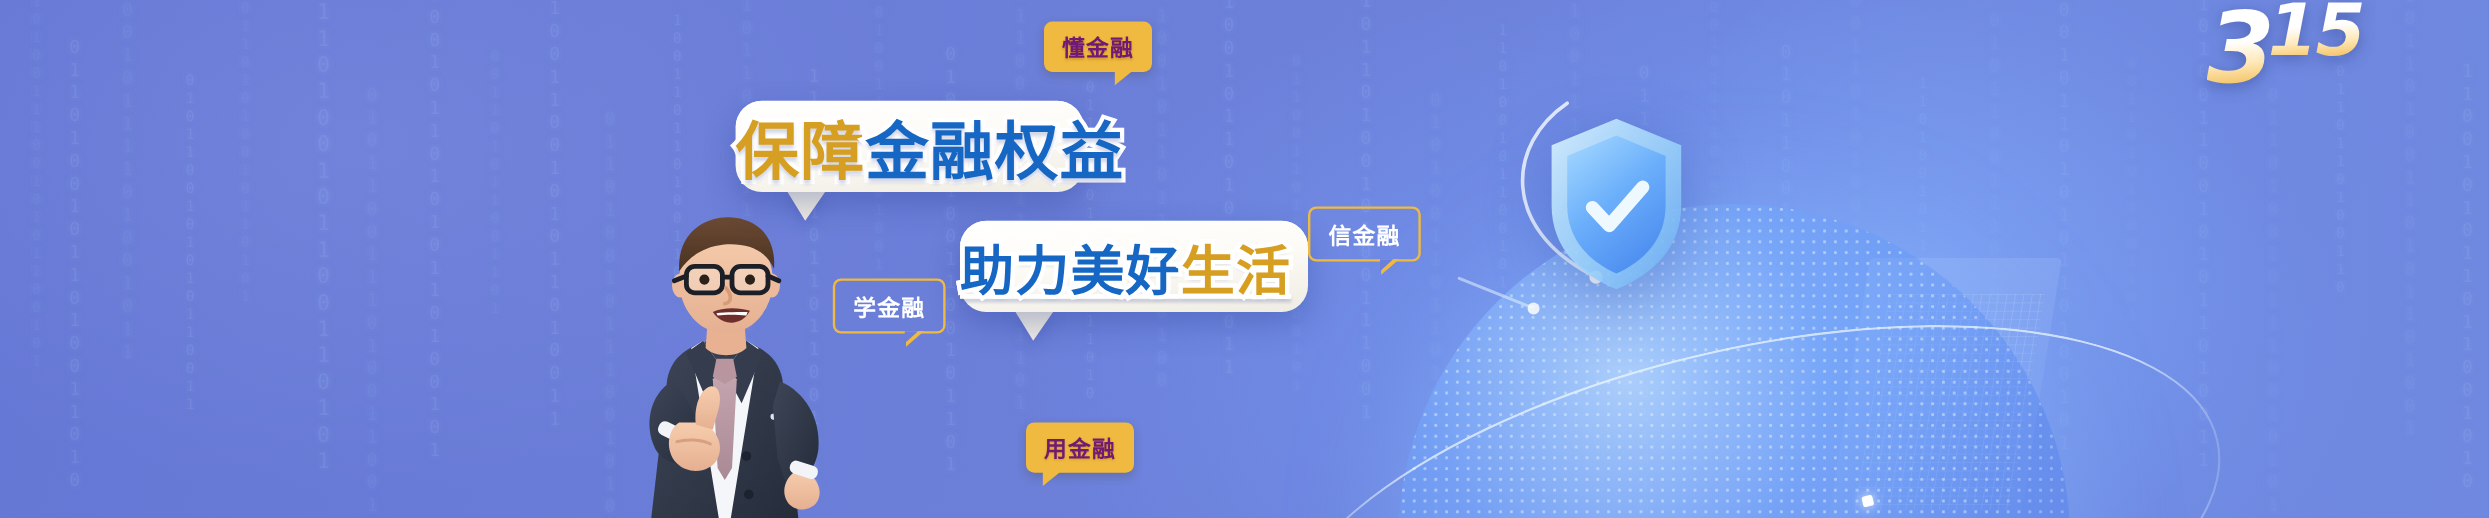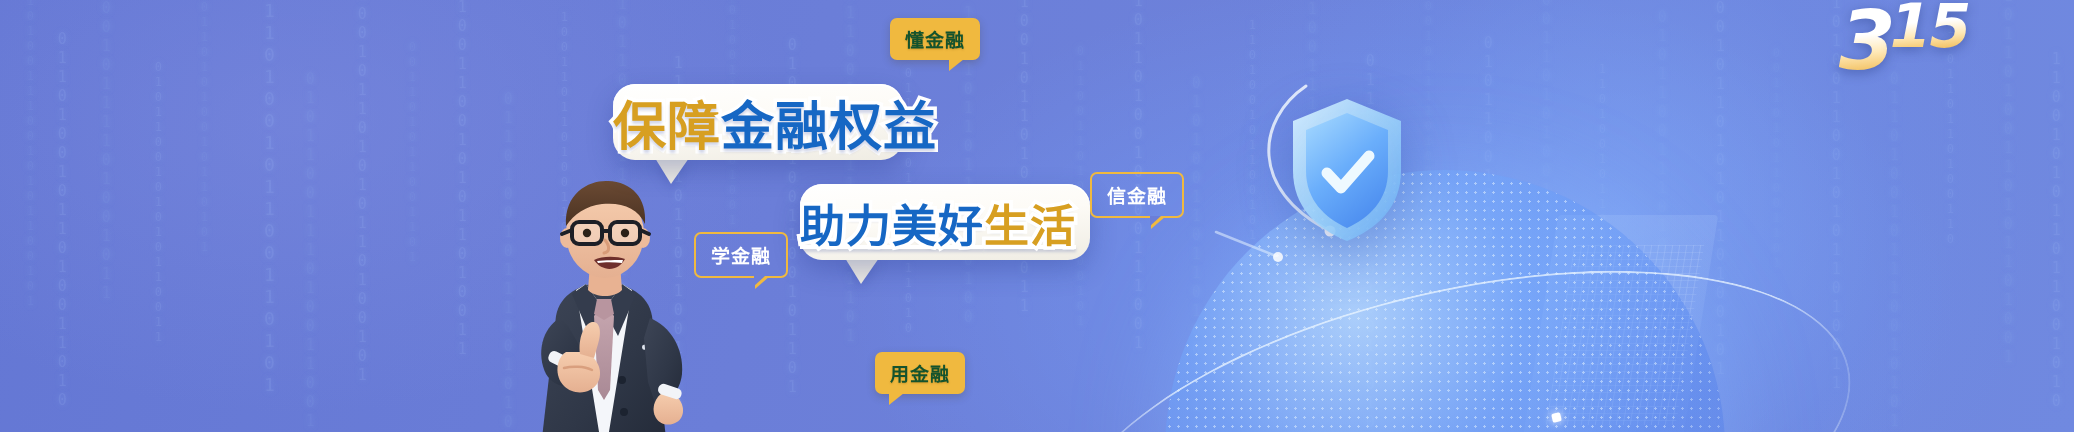--- a/index.html
+++ b/index.html
@@ -136,21 +136,21 @@
   #tail1{left:655px;top:158px;border-left:16px solid transparent;border-right:18px solid transparent;border-top:26px solid #efece3;filter:drop-shadow(0 5px 6px rgba(35,55,140,.22));}
   #tail2{left:845px;top:258px;border-left:16px solid transparent;border-right:18px solid transparent;border-top:26px solid #efece3;filter:drop-shadow(0 5px 6px rgba(35,55,140,.22));}
 
   
   .tag{
     position:absolute;white-space:nowrap;
     font-family:"DejaVu Sans","Liberation Sans",sans-serif;
     font-size:19px;font-weight:700;letter-spacing:1px;
     padding:7px 15px 8px;border-radius:7px;
   }
-  .tag.filled{background:#f0b93f;color:#14532d;text-shadow:0 1px 2px rgba(140,90,10,.35);box-shadow:0 3px 8px rgba(70,55,20,.22);margin-left:20px;}
+  .tag.filled{background:#f0b93f;color:#701a75;text-shadow:0 1px 2px rgba(140,90,10,.35);box-shadow:0 3px 8px rgba(70,55,20,.22);}
   .tag.outline{background:transparent;color:#ffffff;border:2px solid #f0b93f;}
   .tag .tail-f,.tag .tail-o{position:absolute;width:0;height:0;}
   .tag.filled .tail-f{bottom:-11px;left:14px;border-left:0 solid transparent;border-right:15px solid transparent;border-top:12px solid #f0b93f;}
   .tag.outline .tail-o{bottom:-13px;right:16px;border-left:0 solid transparent;border-right:15px solid transparent;border-top:13px solid #f0b93f;}
   .tag.outline .tail-o::after{content:"";position:absolute;top:-13px;left:-1px;border-left:0 solid transparent;border-right:11px solid transparent;border-top:10px solid #6b7ed8;}
 
   #tagA{left:870px;top:18px;}
   #tagA .tail-f{left:auto;right:16px;}
   #tagB{left:694px;top:232px;text-align:right;}
   #tagC{left:1090px;top:172px;}

